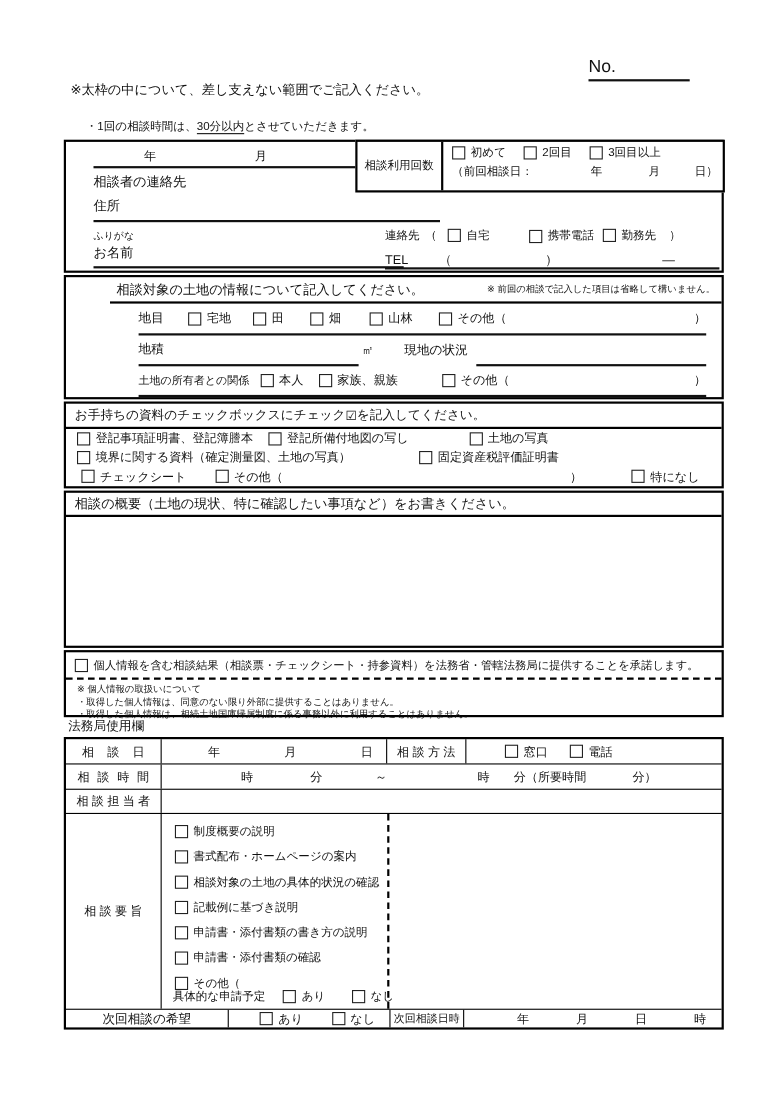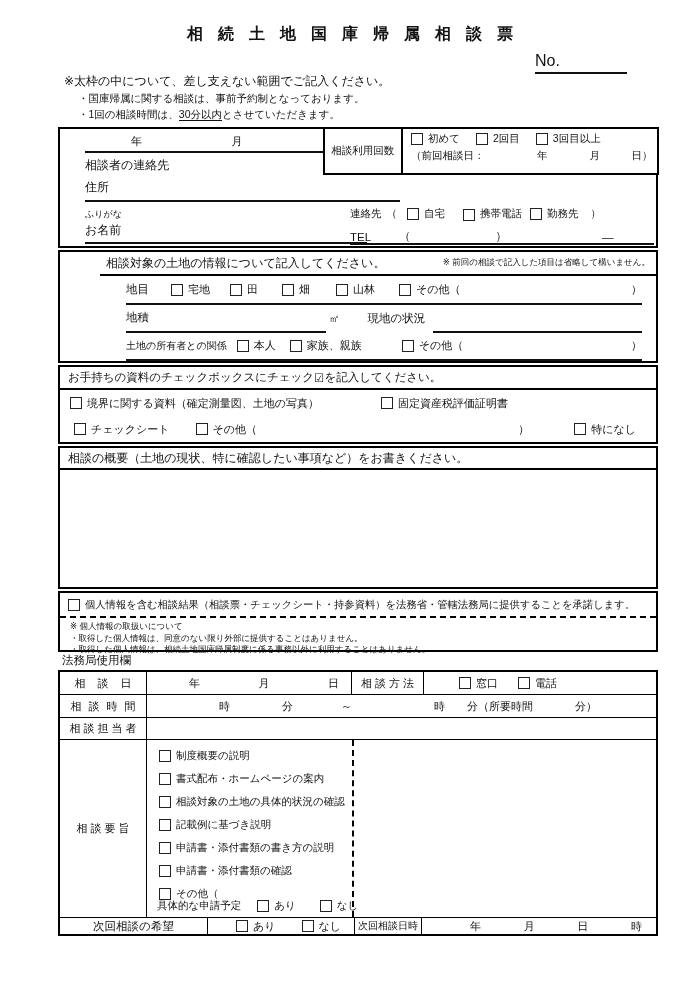--- a/index.html
+++ b/index.html
@@ -47,26 +47,24 @@
   .planrow{position:absolute;left:10px;bottom:4px;display:flex;align-items:center;font-size:10.5px;}
   .consent-top{display:flex;align-items:center;height:25px;padding-left:8px;
                border-bottom:2px dashed #000;font-size:10.3px;box-sizing:border-box;}
   .privacy{padding:3px 8px 0 10px;font-size:8.5px;line-height:11.5px;}
 </style>
 </head>
 <body>
 
 <div id="page">
 
-  <div class="title">相続土地国庫帰属相談票</div>
   <div class="no-wrap">
     <span>No.</span>
   </div>
   <div class="note-main">※太枠の中について、差し支えない範囲でご記入ください。</div>
-  <div class="note-sub" style="top:92px;">・国庫帰属に関する相談は、事前予約制となっております。</div>
   <div class="note-sub" style="top:108px;">
     <span>・1回の相談時間は、</span><span class="u30">30分以内</span><span>とさせていただきます。</span>
   </div>
 
   <div class="box" style="top:127px;height:121px;">
     <div class="abs ul2 row" style="left:25px;top:2px;width:212px;height:20px;justify-content:space-between;padding:0 14px 0 46px;">
       <span>年</span>
       <span>月</span>
       <span>日</span>
     </div>
@@ -98,21 +96,21 @@
       </div>
     </div>
 
     <div class="abs row fs105" style="left:290px;top:78px;">
       <span>連絡先</span>
       <span style="margin-left:5px;">（</span>
       <span class="opt" style="margin-left:10px;">
           <span class="cb"></span>
           <span>自宅</span>
         </span>
-      <span class="opt" style="margin-left:18px;align-items:flex-end;">
+      <span class="opt" style="margin-left:36px;align-items:flex-end;">
           <span class="cb"></span>
           <span>携帯電話</span>
         </span>
       <span class="opt" style="margin-left:8px;">
           <span class="cb"></span>
           <span>勤務先</span>
         </span>
       <span style="margin-left:12px;">）</span>
     </div>
     <div class="abs row fs115" style="left:290px;top:100px;">
@@ -179,20 +177,34 @@
       <span class="sp"></span>
       <span>）</span>
     </div>
   </div>
 
   <div class="box" style="top:365px;height:79px;display:flex;flex-direction:column;">
     <div class="row hdrline fs115" style="height:21px;flex:0 0 auto;padding:0 8px;">
       <span>お手持ちの資料のチェックボックスにチェック</span>
         <span>☑</span>
         <span>を記入してください。</span>
+    </div>
+    <div class="row" style="flex:1;padding:0 12px 0 10px;">
+      <span class="opt">
+          <span class="cb"></span>
+          <span>登記事項証明書、登記簿謄本</span>
+        </span>
+      <span class="opt" style="margin-left:14px;">
+          <span class="cb"></span>
+          <span>登記所備付地図の写し</span>
+        </span>
+      <span class="opt" style="margin-left:55px;">
+          <span class="cb"></span>
+          <span>土地の写真</span>
+        </span>
     </div>
     <div class="row" style="flex:1;padding:0 12px 0 10px;">
       <span class="opt">
           <span class="cb"></span>
           <span>境界に関する資料（確定測量図、土地の写真）</span>
         </span>
       <span class="opt" style="margin-left:62px;">
           <span class="cb"></span>
           <span>固定資産税評価証明書</span>
         </span>

